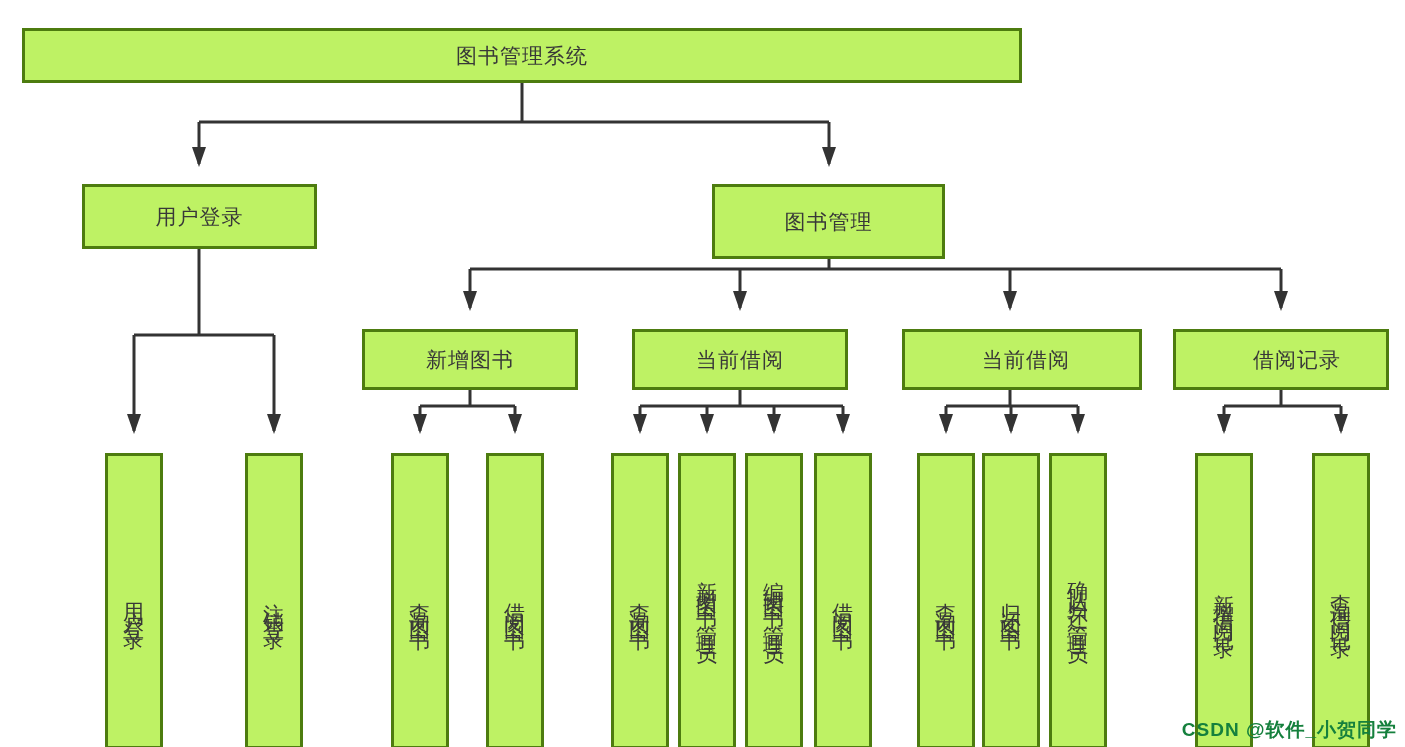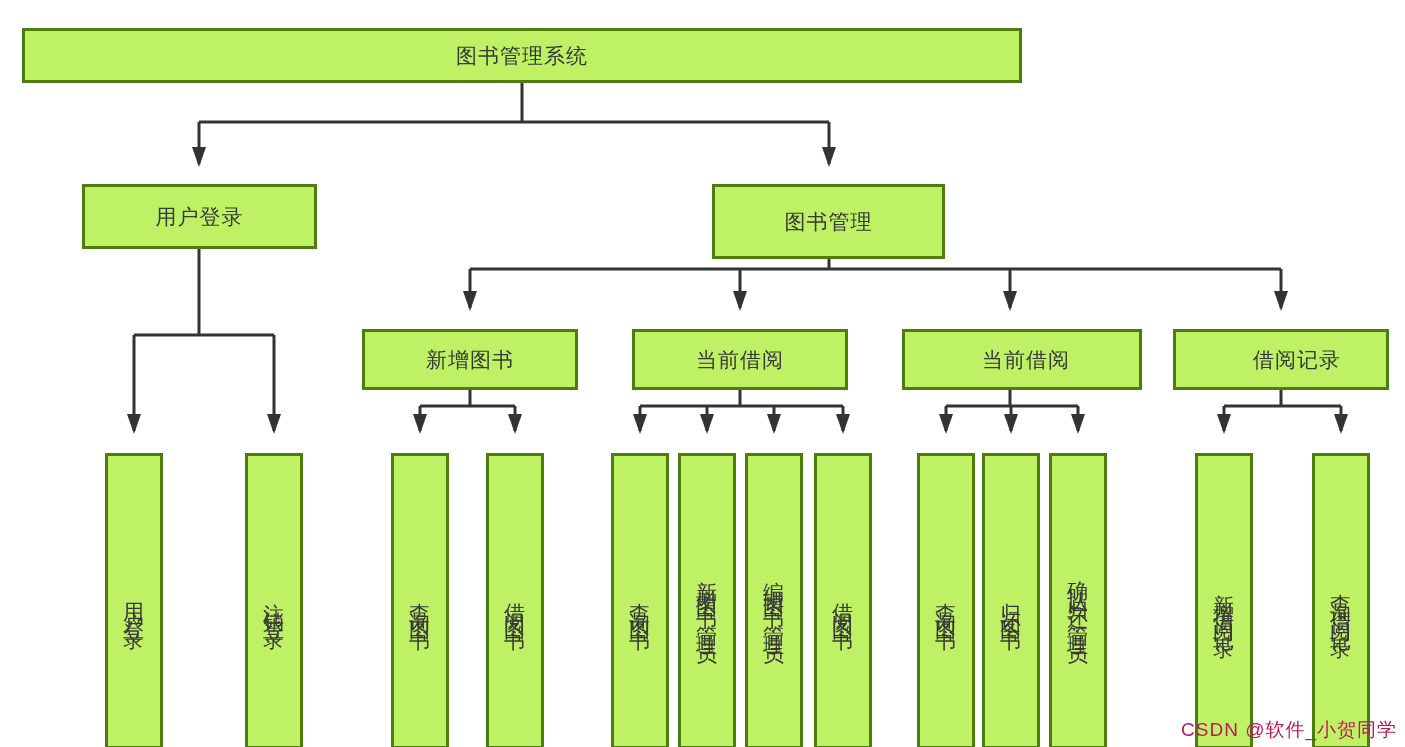--- a/index.html
+++ b/index.html
@@ -34,23 +34,24 @@
     writing-mode: vertical-rl;
     text-orientation: mixed;
     letter-spacing: 9px;
     padding-top: 6px;
   }
   .watermark {
     position: absolute;
     right: 8px;
     bottom: 4px;
     font-size: 19px;
-    color: #be185d;
+    color: #15803d;
     letter-spacing: 1px;
     white-space: nowrap;
+    font-weight: bold;
   }
 </style>
 </head>
 <body>
 
 <div class="stage">
 
   <svg class="wires" viewBox="0 0 1405 747" xmlns="http://www.w3.org/2000/svg">
     <defs>
       <marker id="arrow" viewBox="0 0 20 14" refX="17" refY="7" markerWidth="20" markerHeight="14" markerUnits="userSpaceOnUse" orient="auto">

